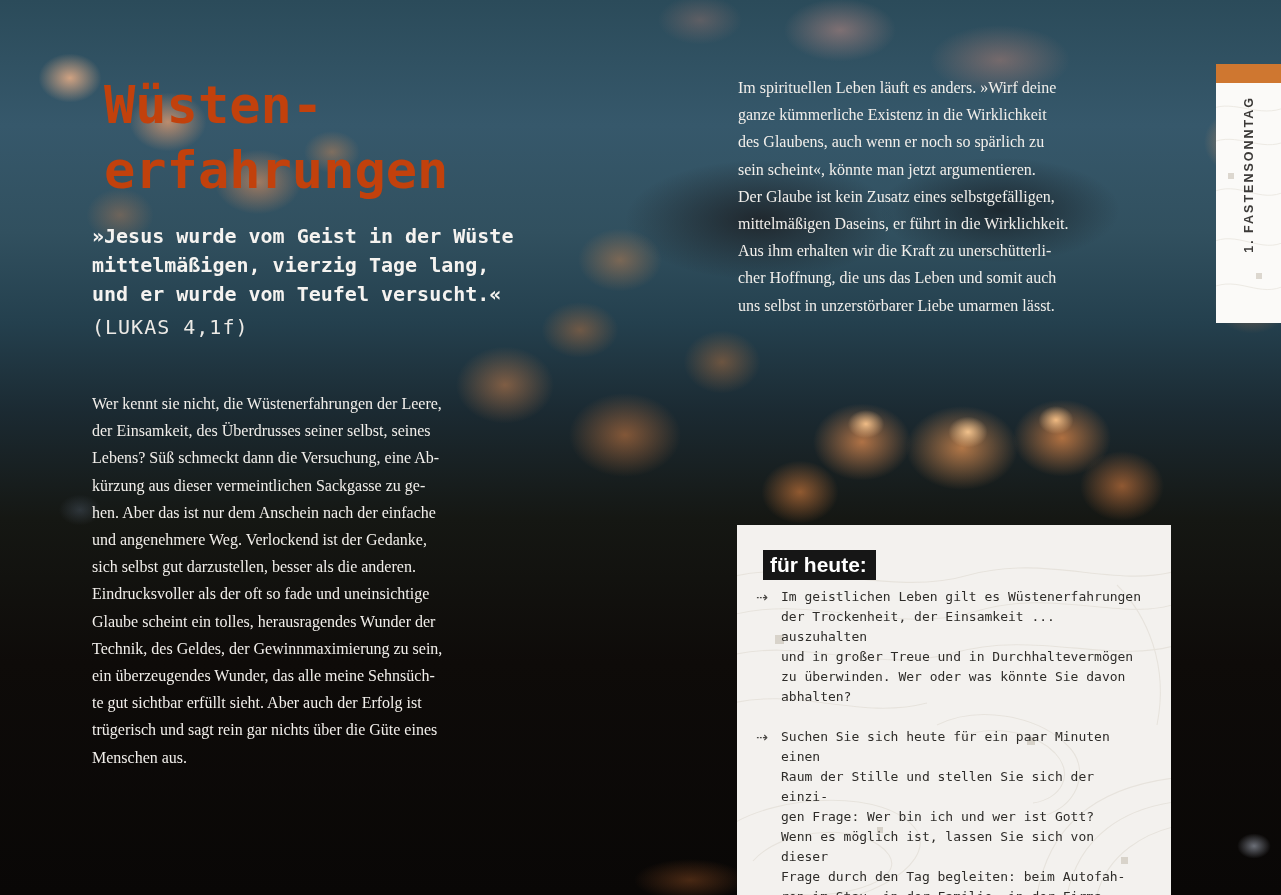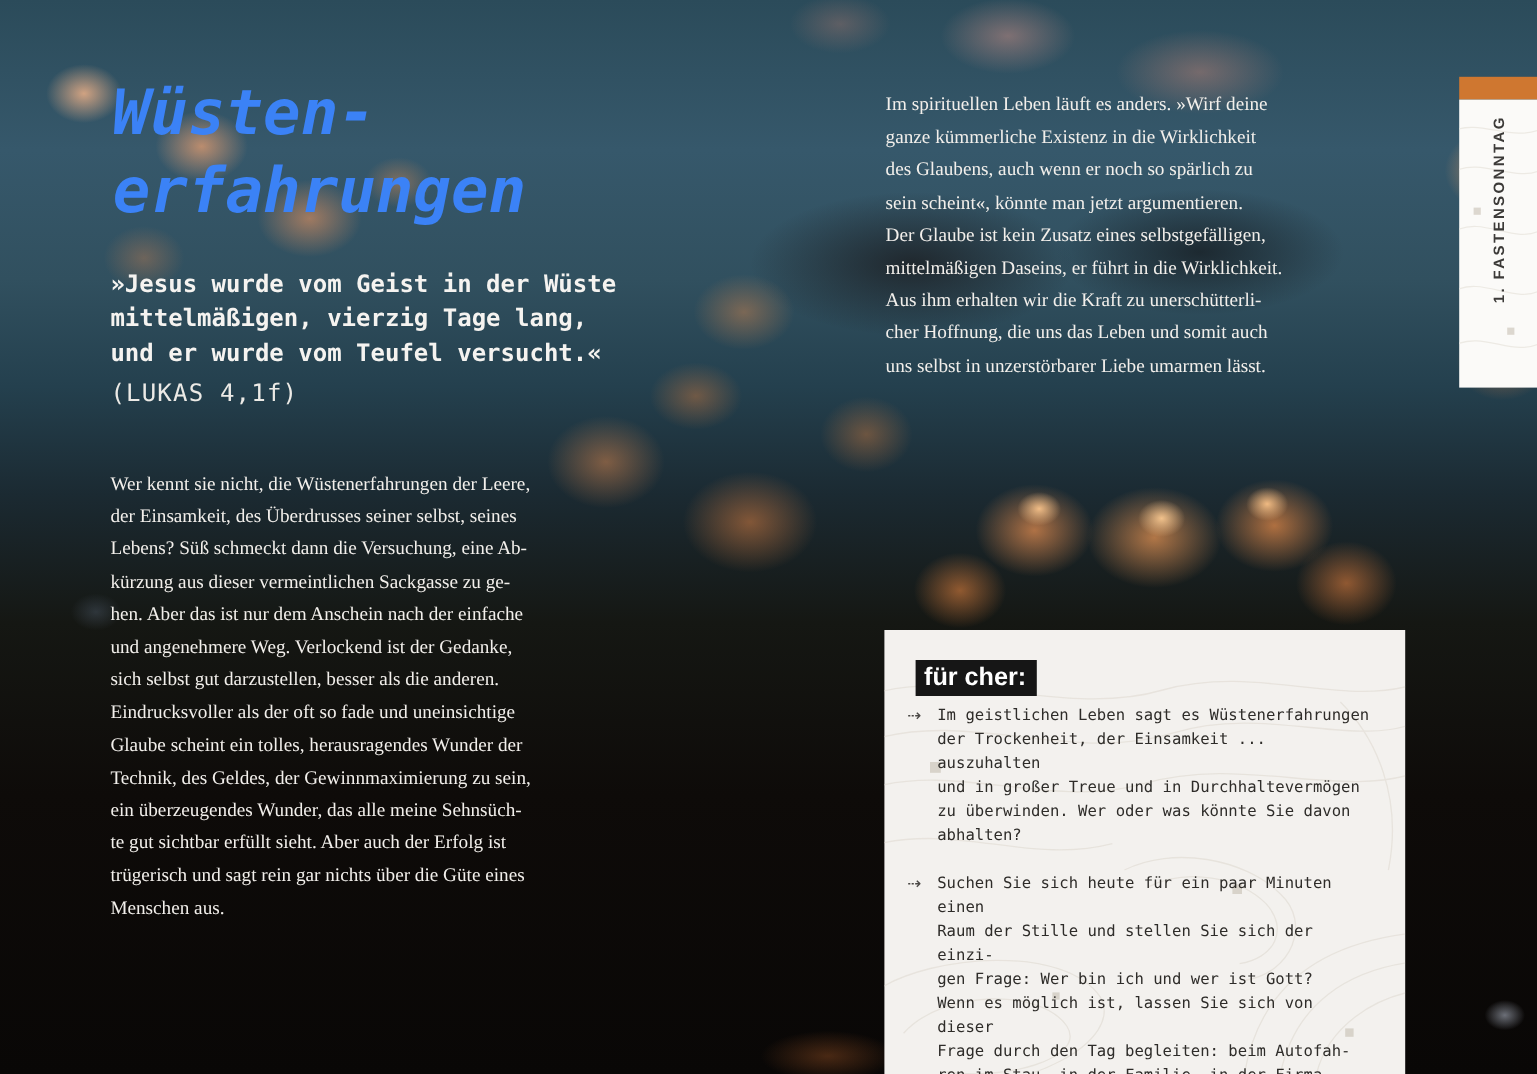--- a/index.html
+++ b/index.html
@@ -41,24 +41,24 @@
       radial-gradient(ellipse 80px 30px at 690px 880px, rgba(168,90,40,.40),   rgba(168,90,40,0) 70%),
       radial-gradient(ellipse 24px 18px at 1254px 846px, rgba(205,214,232,.50), rgba(205,214,232,0) 70%),
       radial-gradient(ellipse 30px 22px at 80px 510px,  rgba(120,140,170,.25), rgba(120,140,170,0) 70%),
       radial-gradient(ellipse 180px 80px at 760px 220px, rgba(24,22,24,.70),   rgba(24,22,24,0) 75%),
       radial-gradient(ellipse 160px 70px at 1000px 210px, rgba(20,24,28,.70),  rgba(20,24,28,0) 75%),
       linear-gradient(180deg, #2b4b5a 0%, #36586b 14%, #31505f 26%, #24404e 36%, #1b2a32 46%, #151713 58%, #0e0b09 74%, #090706 100%);
   }
   
   .preline { white-space: pre-line; }
   .title {
-    position: absolute; left: 92px; top: 61px; margin: 2px;
+    position: absolute; left: 92px; top: 61px; margin: 12px;
     font-family: "DejaVu Sans Mono", monospace;
     font-weight: 700; font-size: 52px; line-height: 65px;
-    color: #3b82f6; letter-spacing: 0; font-style: italic;
+    color: #c2410c; letter-spacing: 0;
   }
   .quote {
     position: absolute; left: 92px; top: 222px;
     font-family: "DejaVu Sans Mono", monospace;
     font-weight: 700; font-size: 20px; line-height: 29px;
     color: #f5f3f0;
   }
   .quote-src {
     position: absolute; left: 92px; top: 315px;
     font-family: "DejaVu Sans Mono", monospace;
@@ -181,24 +181,24 @@
         <path d="M330,370 C342,312 386,282 446,276"></path>
         <path d="M360,370 C370,330 408,306 446,300"></path>
         <path d="M380,60 C410,90 432,140 420,200"></path>
       </g>
       <rect x="38" y="110" width="9" height="9" fill="#d8d3ca"></rect>
       <rect x="290" y="212" width="8" height="8" fill="#d8d3ca"></rect>
       <rect x="140" y="302" width="6" height="6" fill="#d8d3ca"></rect>
       <rect x="384" y="332" width="7" height="7" fill="#d8d3ca"></rect>
     </svg>
     <div class="card-inner">
-      <div class="card-heading">für cher:</div>
+      <div class="card-heading">für heute:</div>
       <div class="bullet">
         <span class="marker">⇢</span>
-        <span class="bullet-text preline">Im geistlichen Leben sagt es Wüstenerfahrungen
+        <span class="bullet-text preline">Im geistlichen Leben gilt es Wüstenerfahrungen
 der Trockenheit, der Einsamkeit ... auszuhalten
 und in großer Treue und in Durchhaltevermögen
 zu überwinden. Wer oder was könnte Sie davon
 abhalten?</span>
       </div>
       <div class="bullet">
         <span class="marker">⇢</span>
         <span class="bullet-text preline">Suchen Sie sich heute für ein paar Minuten einen
 Raum der Stille und stellen Sie sich der einzi-
 gen Frage: Wer bin ich und wer ist Gott?

